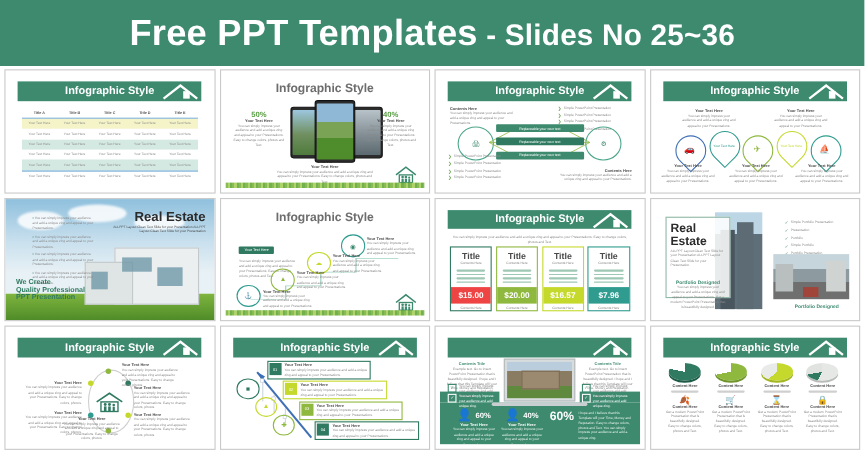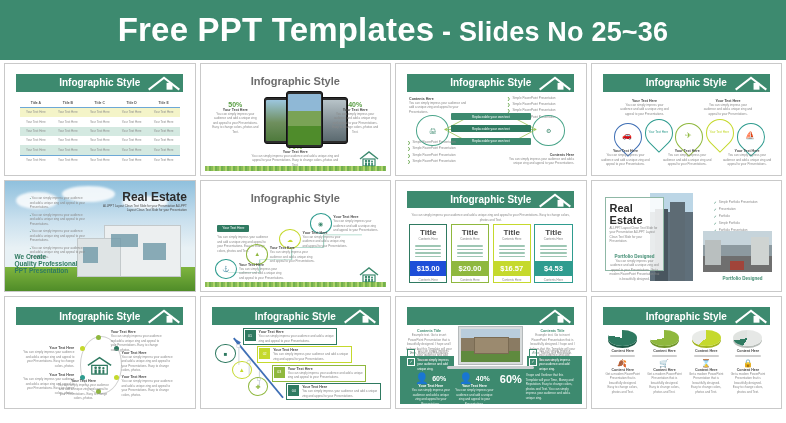--- a/index.html
+++ b/index.html
@@ -460,21 +460,21 @@
 
         <div class="card" style="left:5%;top:38%;width:20%;height:56%;border-color:#2f7a61;">
           <div class="ttl">Title</div>
           <div class="tiny" style="text-align:center;">Contents Here</div>
           <div style="padding:2px 5px;">
             <div class="ln g"></div>
               <div class="ln g"></div>
               <div class="ln g"></div>
               <div class="ln g"></div>
           </div>
-          <div class="price" style="background:#1d4ed8;">$15.00</div>
+          <div class="price" style="background:#ef4444;">$15.00</div>
           <div class="tiny" style="text-align:center;padding-top:2px;">Contents Here</div>
         </div>
 
         <div class="card" style="left:28%;top:38%;width:20%;height:56%;border-color:#8fb83e;">
           <div class="ttl">Title</div>
           <div class="tiny" style="text-align:center;">Contents Here</div>
           <div style="padding:2px 5px;">
             <div class="ln g"></div>
               <div class="ln g"></div>
               <div class="ln g"></div>
@@ -499,21 +499,21 @@
 
         <div class="card" style="left:74%;top:38%;width:20%;height:56%;border-color:#2f9c8f;">
           <div class="ttl">Title</div>
           <div class="tiny" style="text-align:center;">Contents Here</div>
           <div style="padding:2px 5px;">
             <div class="ln g"></div>
               <div class="ln g"></div>
               <div class="ln g"></div>
               <div class="ln g"></div>
           </div>
-          <div class="price" style="background:#2f9c8f;">$4.53</div>
+          <div class="price" style="background:#2f9c8f;">$7.96</div>
           <div class="tiny" style="text-align:center;padding-top:2px;">Contents Here</div>
         </div>
       </div>
     </div>
 
     <div class="slide">
       <div class="inner">
 
         <div style="position:absolute;left:30%;top:8%;width:24%;height:86%;background:linear-gradient(180deg,#bcd6e6 0 22%,#5f6f7a 22%);">
           <div style="position:absolute;left:12%;top:18%;width:30%;height:82%;background:#49565f;"></div>

